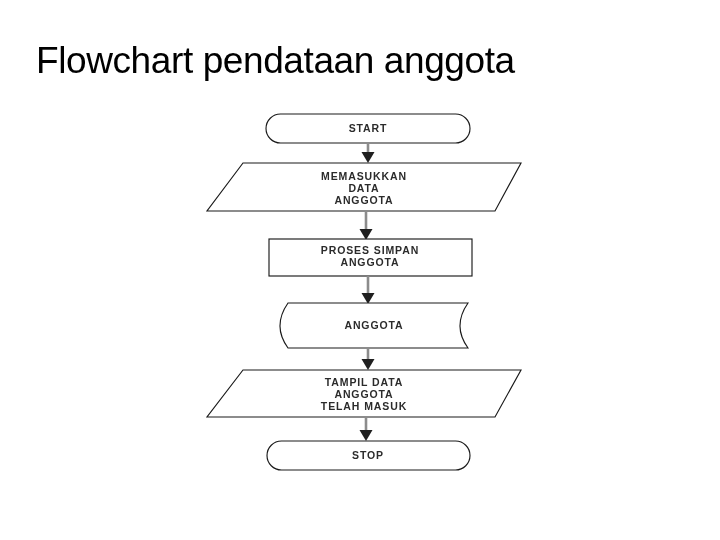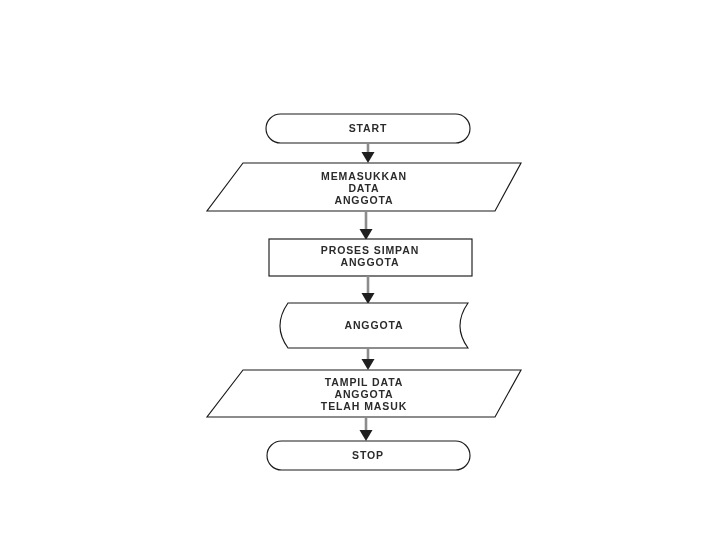--- a/index.html
+++ b/index.html
@@ -66,20 +66,21 @@
     fill: #2b2b2b;
     text-anchor: middle;
     dominant-baseline: middle;
   }
 </style>
 </head>
 <body>
 
 <div id="slide">
 
+  <div id="slide-title">Flowchart pendataan anggota</div>
 
   <svg id="flowchart-canvas" viewBox="0 0 720 540">
 
     <g>
       <rect class="node-shape" x="266" y="114" width="204" height="29" rx="14.5" ry="14.5"></rect>
       <text class="node-label" x="368" y="129.5">START</text>
     </g>
 
     <g>
       <line class="connector-line" x1="368" y1="143" x2="368" y2="155"></line>

